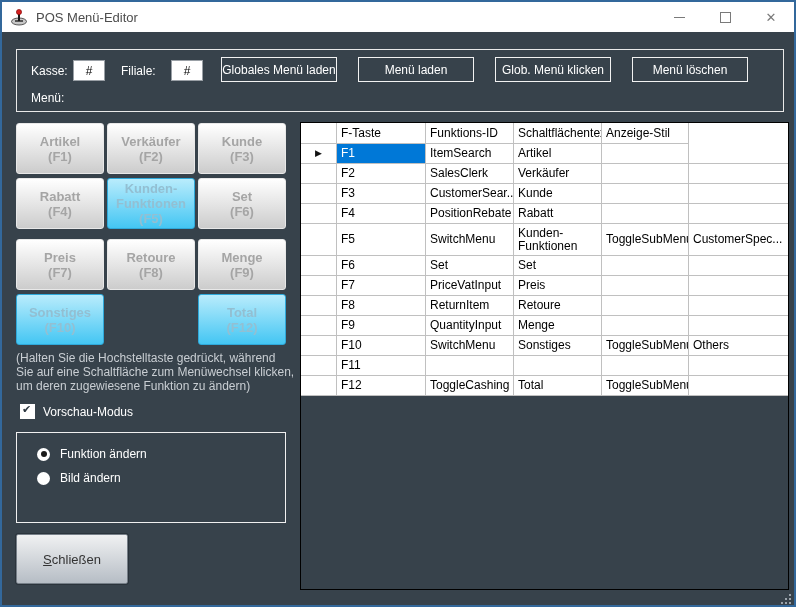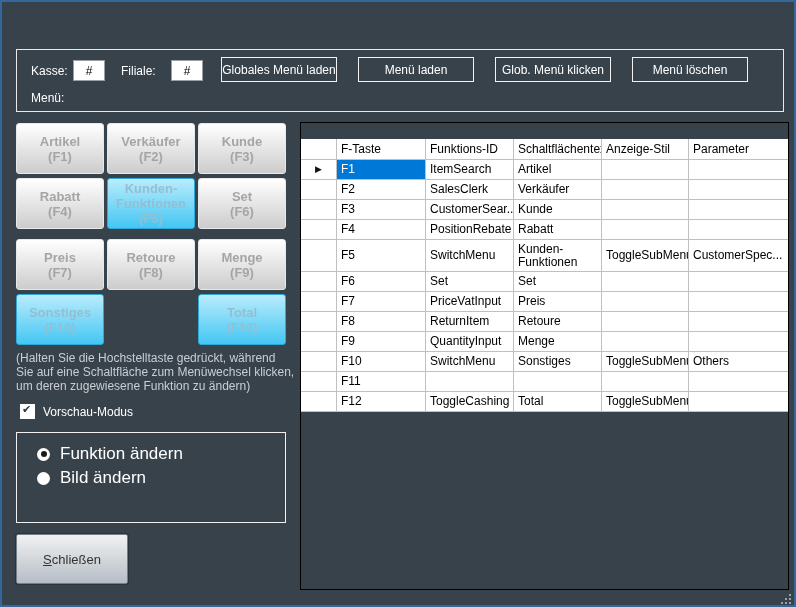--- a/index.html
+++ b/index.html
@@ -38,28 +38,28 @@
   .checkbox{width:13px;height:13px;background:#ffffff;border:1px solid #ffffff;position:relative;}
   .checkbox.on::after{content:"✔";position:absolute;left:1px;top:-2px;font-size:11px;color:#2c3740;}
   .preview-label{margin-left:8px;color:#ffffff;font-size:12px;}
 
   
   .modebox{position:absolute;left:14px;top:430px;width:270px;height:91px;border:1px solid #f0f0f0;box-sizing:border-box;}
   .radio-row{position:relative;display:flex;align-items:center;margin:10px 0 0 20px;height:14px;cursor:default;}
   .radio-row:first-child{margin-top:14px;}
   .radio{width:13px;height:13px;border-radius:50%;background:#ffffff;position:relative;flex:0 0 auto;}
   .radio.on::after{content:"";position:absolute;left:3.5px;top:3.5px;width:6px;height:6px;border-radius:50%;background:#1a1a1a;}
-  .rlabel{margin-left:10px;color:#ffffff;font-size:17px;}
+  .rlabel{margin-left:10px;color:#ffffff;font-size:12px;}
 
   
   .fbtn{position:absolute;top:532px;width:110px;height:48px;background:linear-gradient(#f0f1f2,#b6bdc5);border:1px solid #767f88;outline:1px solid #2b343c;border-radius:2px;color:#333;font-size:13px;display:flex;align-items:center;justify-content:center;cursor:default;}
 
   
   .gridbox{position:absolute;left:298px;top:120px;width:489px;height:468px;border:1px solid #000000;box-sizing:border-box;background:#37424b;overflow:hidden;}
-  .gtable{position:absolute;left:0;top:0;background:#ffffff;margin-top:16px;}
+  .gtable{position:absolute;left:0;top:0;background:#ffffff;}
   .ghead,.trow{display:flex;}
   .hc{height:21px;line-height:21px;font-size:12px;color:#000;background:#fff;border-right:1px solid #c0c0c0;border-bottom:1px solid #c0c0c0;padding-left:4px;box-sizing:border-box;white-space:nowrap;overflow:hidden;flex:0 0 auto;}
   .tc{height:20px;font-size:12px;color:#000;background:#fff;border-right:1px solid #c0c0c0;border-bottom:1px solid #c0c0c0;padding-left:4px;box-sizing:border-box;display:flex;align-items:center;white-space:pre-line;line-height:13px;overflow:hidden;flex:0 0 auto;}
   .trow.tall .tc{height:32px;}
   .c0{width:36px;padding-left:0;justify-content:center;text-align:center;}
   .c1{width:89px;}
   .c2{width:88px;}
   .c3{width:88px;}
   .c4{width:87px;}
   .c5{width:99px;border-right:none;}
@@ -68,20 +68,40 @@
   .tc.rowsel{font-size:9px;color:#111;}
 
   .grip{position:absolute;left:787px;top:600px;width:2px;height:2px;background:#9aa3ab;
         box-shadow:-4px 0 #9aa3ab,-8px 0 #9aa3ab,0 -4px #9aa3ab,-4px -4px #9aa3ab,0 -8px #9aa3ab;}
 </style>
 </head>
 <body>
 
 <div class="window">
 
+  <div class="titlebar">
+    <svg class="title-icon" viewBox="0 0 18 18">
+      <ellipse cx="9" cy="13.5" rx="7.5" ry="3.5" fill="#c8c8c8" stroke="#333" stroke-width="0.8"></ellipse>
+      <rect x="5" y="12" width="8" height="2" fill="#555"></rect>
+      <rect x="8" y="5" width="2" height="8" fill="#1a1a1a"></rect>
+      <circle cx="9" cy="4" r="2.6" fill="#d42020" stroke="#7a0000" stroke-width="0.6"></circle>
+    </svg>
+    <span class="title-text">POS Menü-Editor</span>
+    <div class="win-controls">
+      <div class="wc">
+          <span class="glyph-min"></span>
+        </div>
+      <div class="wc">
+          <span class="glyph-max"></span>
+        </div>
+      <div class="wc">
+          <span class="glyph-close">✕</span>
+        </div>
+    </div>
+  </div>
 
   <div class="topbox">
     <span class="lbl" style="left:14px;top:14px">Kasse:</span>
     <input class="hash-input" style="left: 56px; top: 10px;" value="#">
     <span class="lbl" style="left:104px;top:14px">Filiale:</span>
     <input class="hash-input" style="left: 154px; top: 10px;" value="#">
     <div>
         <div class="tbtn" style="left: 204px;">Globales Menü laden</div>
         <div class="tbtn" style="left: 341px;">Menü laden</div>
         <div class="tbtn" style="left: 478px;">Glob. Menü klicken</div>
@@ -163,21 +183,20 @@
   <div class="fbtn" style="left:14px"><u>S</u>chließen</div>
 
   <div class="gridbox">
     <div class="gtable">
       <div class="ghead">
           <div class="hc c0"></div>
           <div class="hc c1">F-Taste</div>
           <div class="hc c2">Funktions-ID</div>
           <div class="hc c3">Schaltflächentext</div>
           <div class="hc c4">Anzeige-Stil</div>
-          <div class="hc c5">Parameter</div>
         </div>
       <div>
           <div class="trow">
             <div class="tc c0 rowsel">▶</div>
             <div class="tc c1 sel">F1</div>
             <div class="tc c2">ItemSearch</div>
             <div class="tc c3">Artikel</div>
             <div class="tc c4"></div>
             <div class="tc c5"></div>
           </div>

